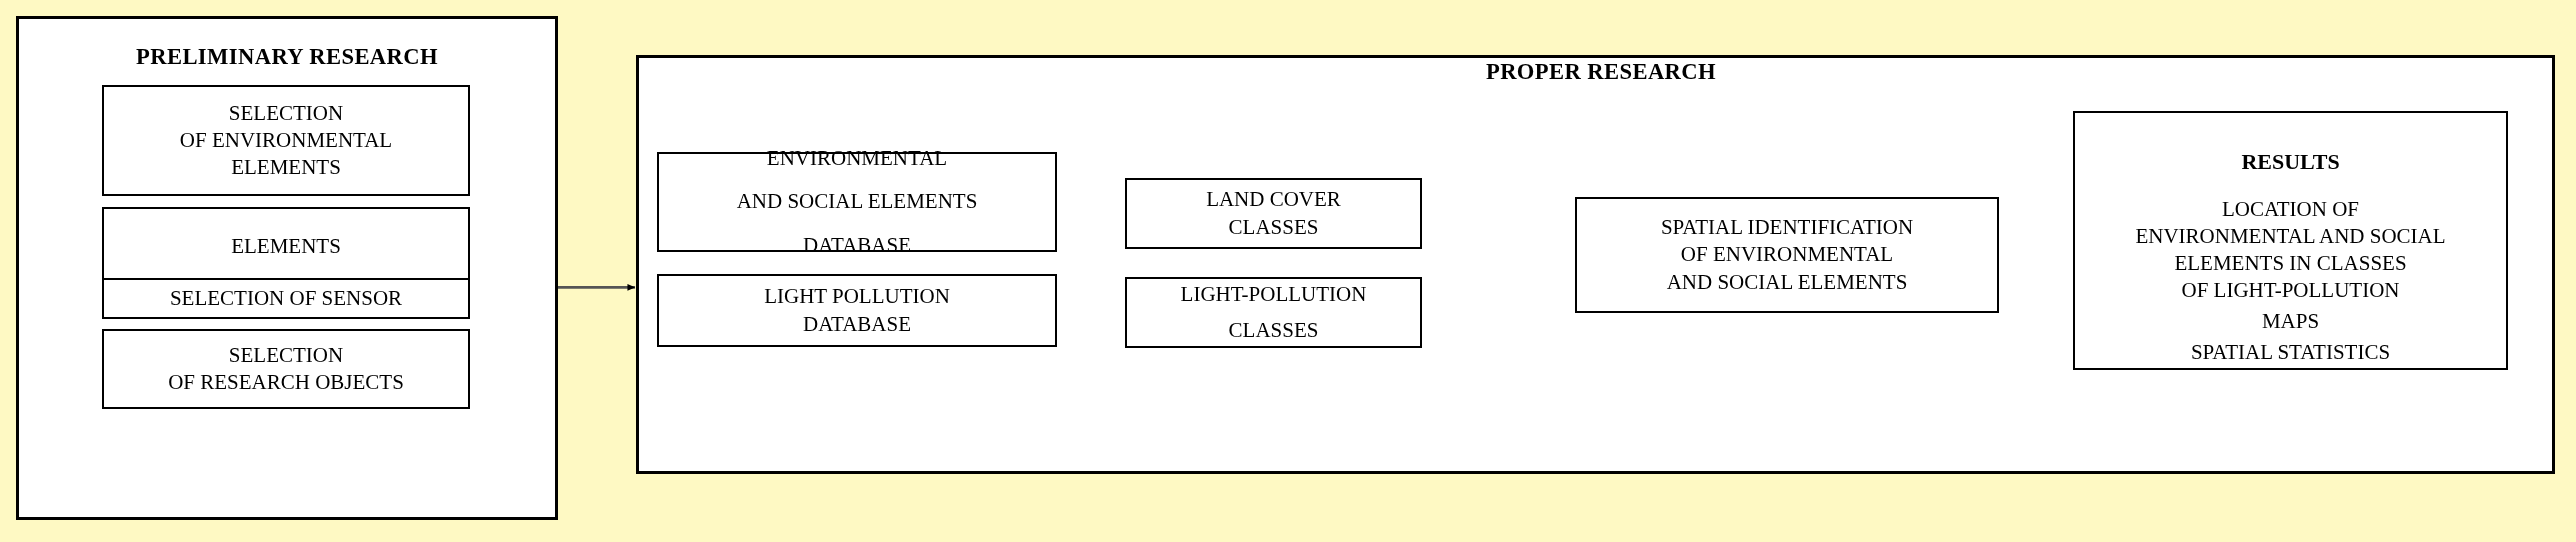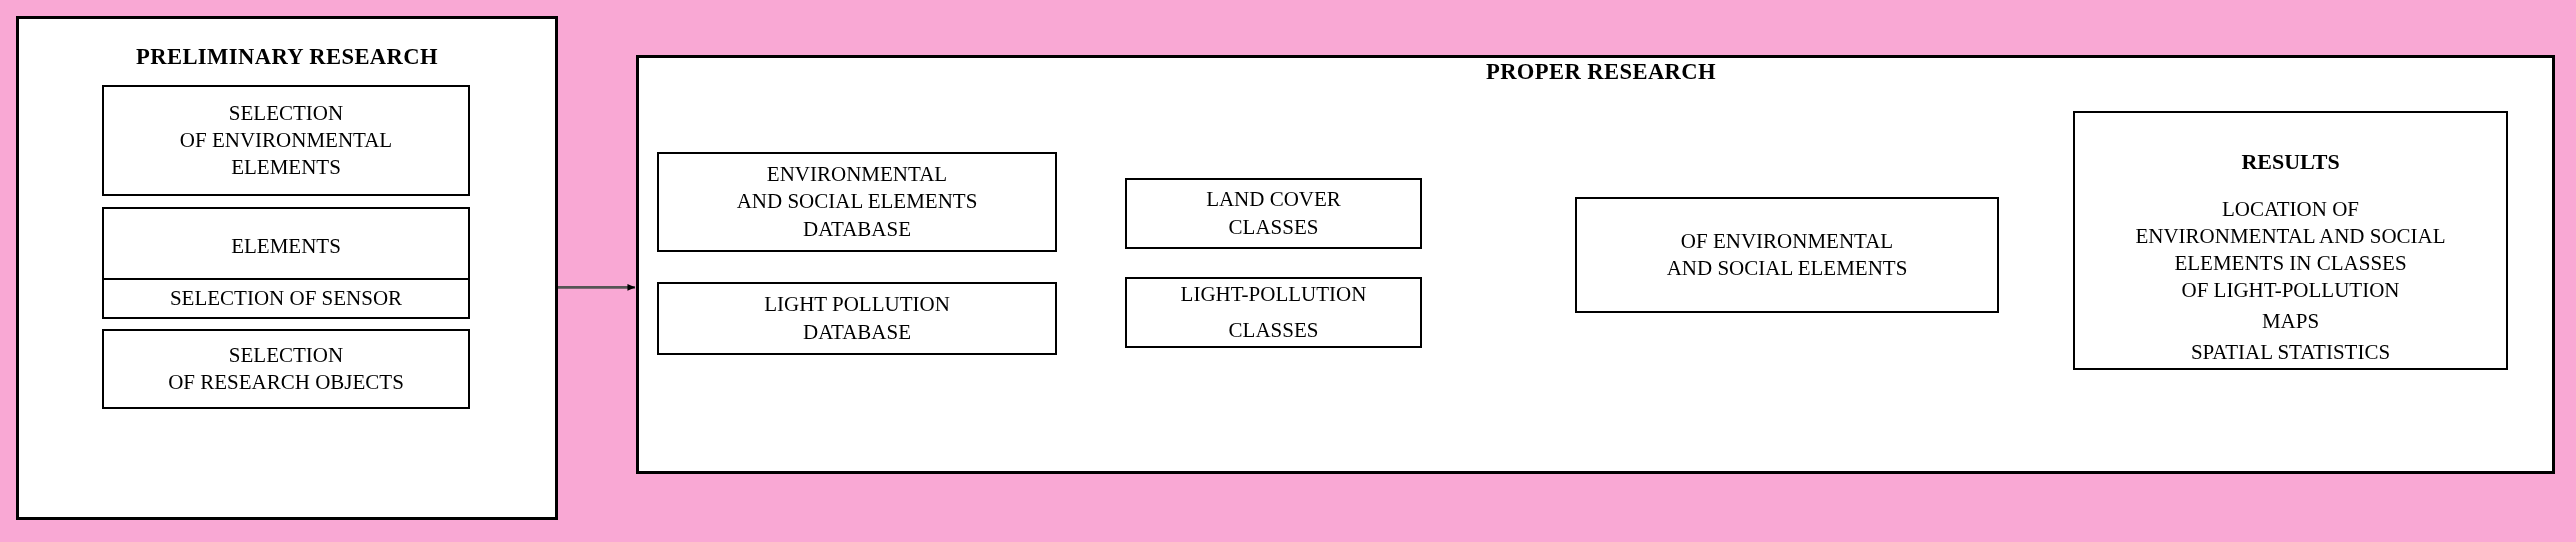--- a/index.html
+++ b/index.html
@@ -4,21 +4,21 @@
 <style>
   html, body {
     margin: 0;
     padding: 0;
     background: #ffffff;
   }
   #canvas {
     position: relative;
     width: 2576px;
     height: 542px;
-    background: #f9a8d4;
+    background: #fef9c3;
     font-family: "Liberation Serif", "DejaVu Serif", serif;
     color: #000000;
     overflow: hidden;
   }
 
   
   .panel {
     position: absolute;
     box-sizing: border-box;
     border: 3.6px solid #000000;
@@ -130,42 +130,43 @@
   <div class="node" style="left:102px; top:329px; width:368px; height:80px;">
     <span class="ln">SELECTION</span>
     <span class="ln">OF RESEARCH OBJECTS</span>
   </div>
 
 
   <div class="panel" style="left:636px; top:55px; width:1919px; height:419px;">
     <div class="panel-title" style="top:1px;margin-left:11px;">PROPER RESEARCH</div>
   </div>
 
-  <div class="node" style="left:657px; top:152px; width:400px; height:100px;">
+  <div class="node" style="left:657px; top:152px; width:400px; height:100px;gap:16px;">
     <span class="ln">ENVIRONMENTAL</span>
     <span class="ln">AND SOCIAL ELEMENTS</span>
     <span class="ln">DATABASE</span>
   </div>
 
-  <div class="node" style="left:657px; top:282px; width:400px; height:73px;">
+  <div class="node" style="left:657px; top:274px; width:400px; height:73px;">
     <span class="ln">LIGHT POLLUTION</span>
     <span class="ln">DATABASE</span>
   </div>
 
   <div class="node" style="left:1125px; top:166px; width:297px; height:71px;margin-top:12px;">
     <span class="ln">LAND COVER</span>
     <span class="ln">CLASSES</span>
   </div>
 
   <div class="node" style="left:1125px; top:277px; width:297px; height:71px;gap:8px;">
     <span class="ln">LIGHT-POLLUTION</span>
     <span class="ln">CLASSES</span>
   </div>
 
   <div class="node" style="left:1575px; top:197px; width:424px; height:116px;">
+    <span class="ln">SPATIAL IDENTIFICATION</span>
     <span class="ln">OF ENVIRONMENTAL</span>
     <span class="ln">AND SOCIAL ELEMENTS</span>
   </div>
 
   <div class="node results" style="left:2073px; top:111px; width:435px; height:259px;">
     <span class="rtitle">RESULTS</span>
     <span class="ln">LOCATION OF</span>
     <span class="ln">ENVIRONMENTAL AND SOCIAL</span>
     <span class="ln">ELEMENTS IN CLASSES</span>
     <span class="ln">OF LIGHT-POLLUTION</span>

